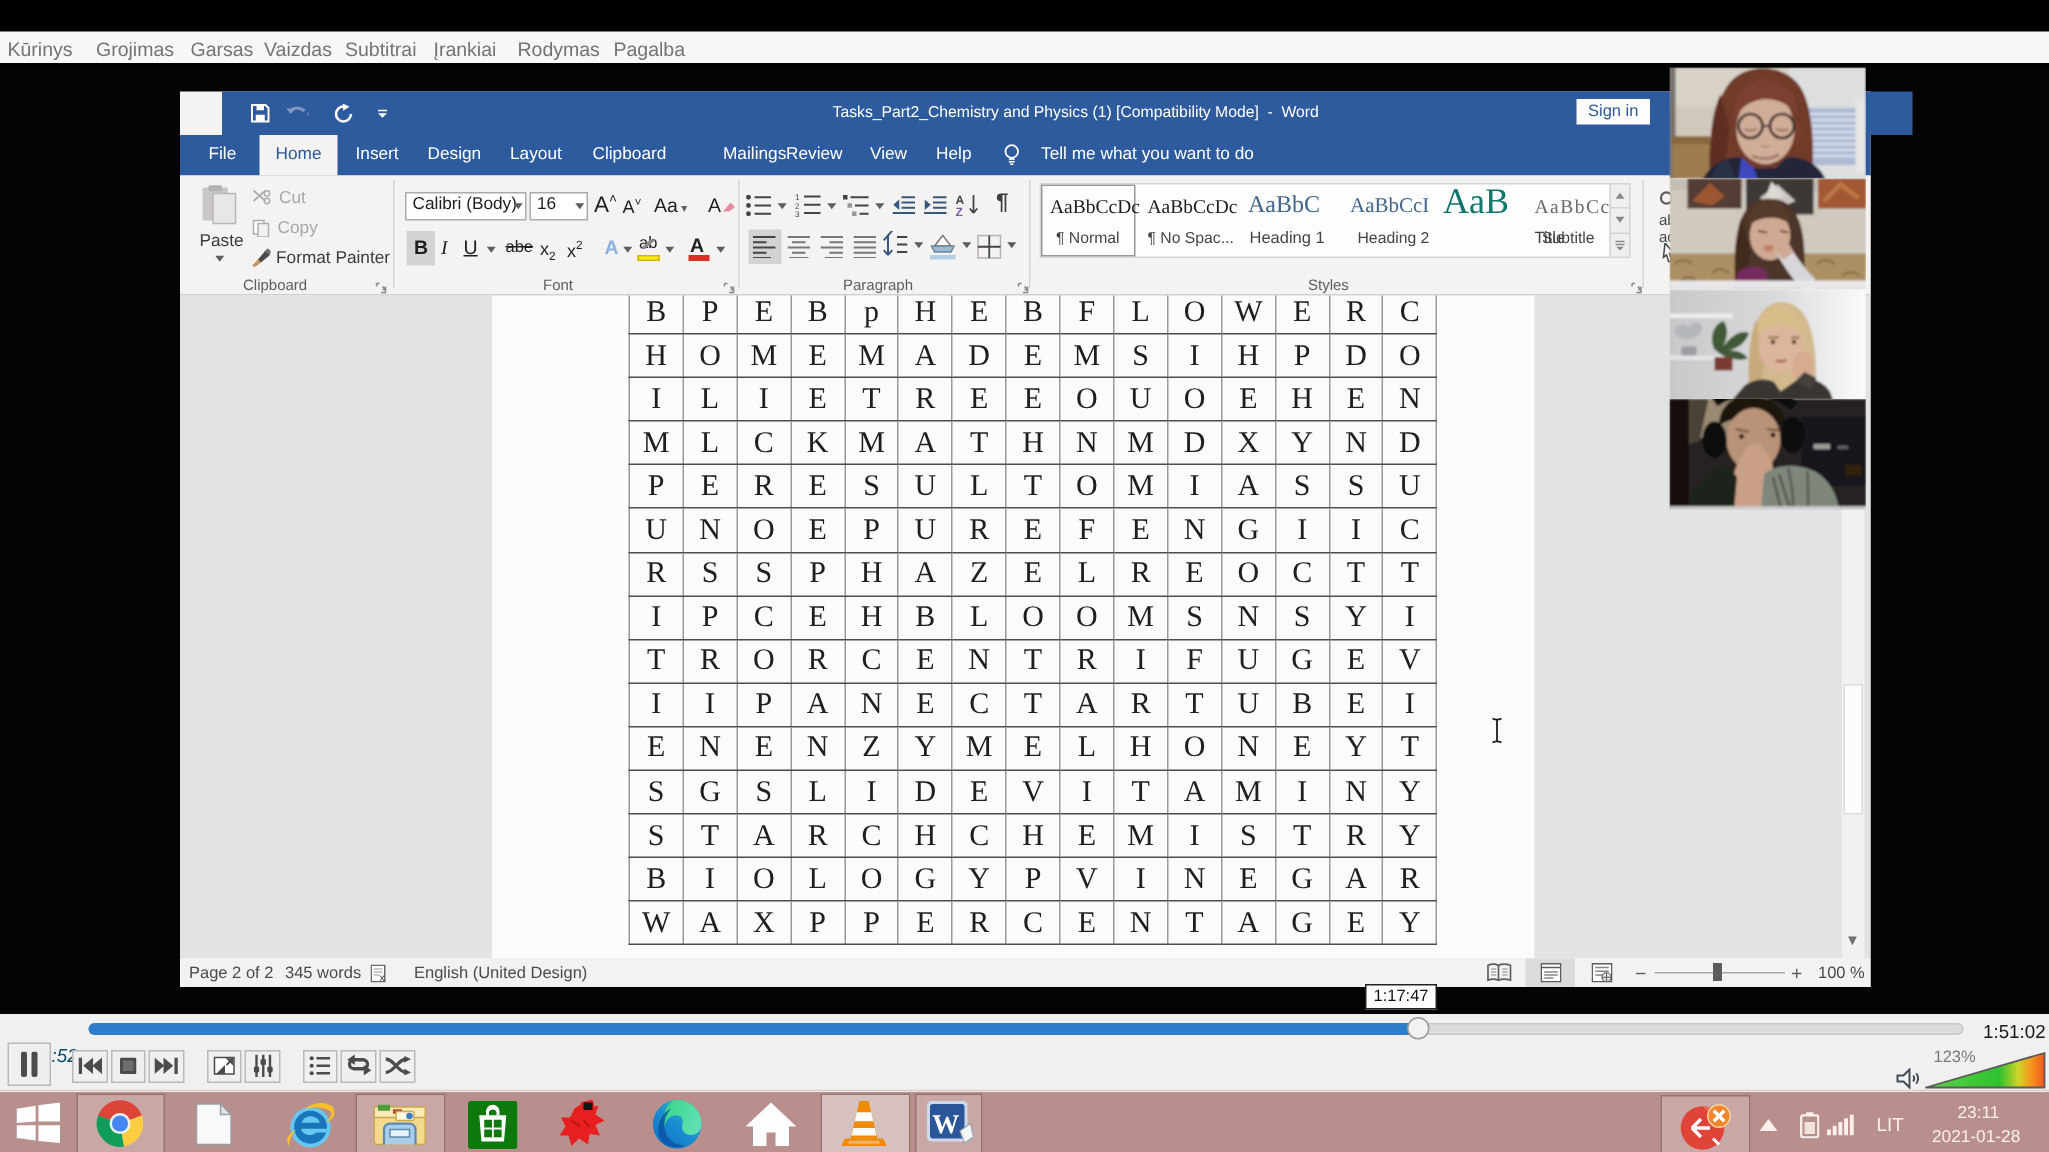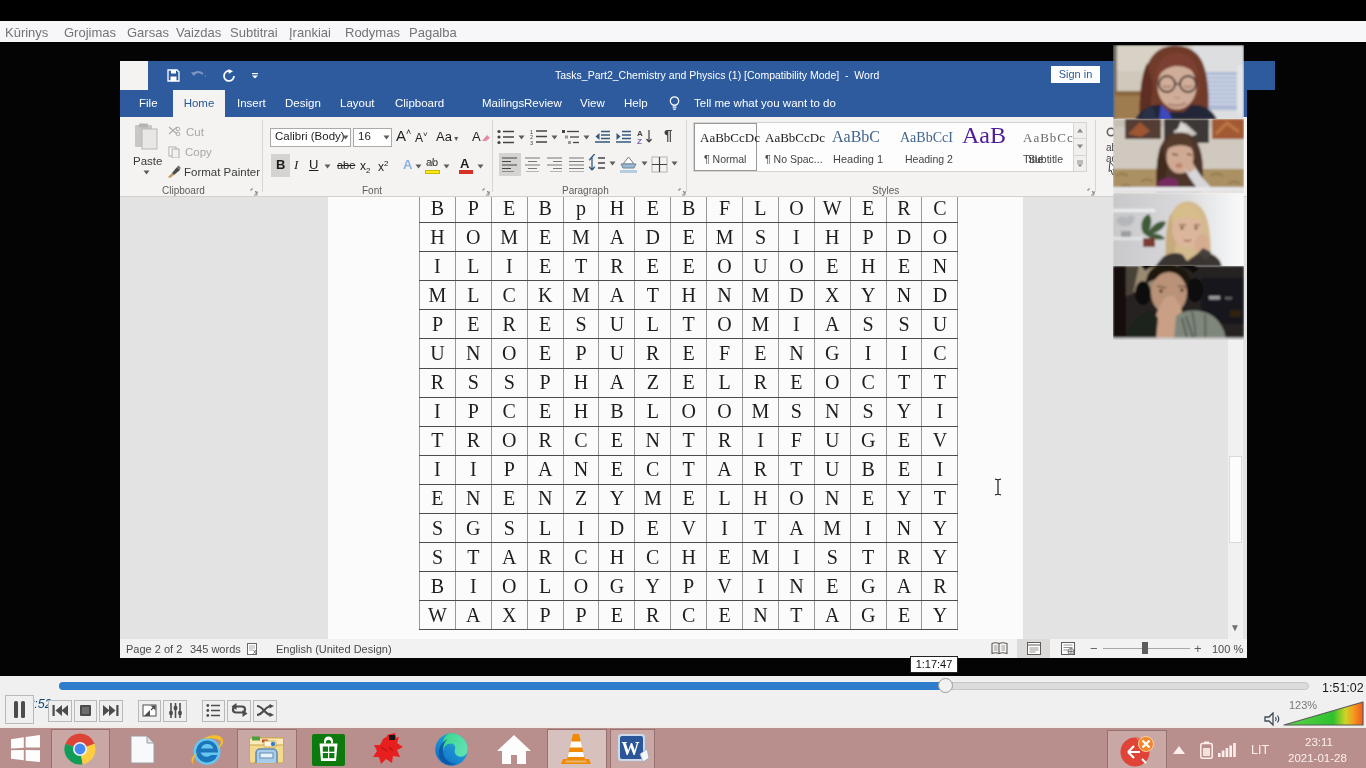--- a/index.html
+++ b/index.html
@@ -298,21 +298,21 @@
         <div class="abs" style="left:573px;top:5px;width:381px;height:50px;background:#fdfdfd;border:1px solid #d6d4d2"></div>
         <div class="abs" style="left:574px;top:6px;width:63px;height:48px;background:#fdfdfd;border:1px solid #9a9896"></div>
         <div class="abs" style="left:580px;top:13px;font-size:13px;font-family:'Liberation Serif',serif;color:#1c1c1c">AaBbCcDc</div>
         <div class="abs" style="left:584px;top:36px;font-size:10.5px;color:#444">¶ Normal</div>
         <div class="abs" style="left:645px;top:13px;font-size:13px;font-family:'Liberation Serif',serif;color:#1c1c1c">AaBbCcDc</div>
         <div class="abs" style="left:645px;top:36px;font-size:10.5px;color:#444">¶ No Spac...</div>
         <div class="abs" style="left:712px;top:11px;font-size:16px;font-family:'Liberation Serif',serif;color:#41668c">AaBbC</div>
         <div class="abs" style="left:713px;top:36px;font-size:11px;color:#444">Heading 1</div>
         <div class="abs" style="left:780px;top:13px;font-size:14px;font-family:'Liberation Serif',serif;color:#41668c">AaBbCcI</div>
         <div class="abs" style="left:785px;top:36px;font-size:10.5px;color:#444">Heading 2</div>
-        <div class="abs" style="left:842px;top:5px;font-size:24px;font-family:'Liberation Serif',serif;color:#4c1d95">AaB</div>
+        <div class="abs" style="left:842px;top:5px;font-size:24px;font-family:'Liberation Serif',serif;color:#0f766e">AaB</div>
         <div class="abs" style="left:903px;top:36px;font-size:11px;color:#444">Title</div>
         <div class="abs" style="left:903px;top:13px;font-size:13px;font-family:'Liberation Serif',serif;color:#6a6a6a;letter-spacing:1px">AaBbCcE</div>
         <div class="abs" style="left:908px;top:36px;font-size:10.5px;color:#444">Subtitle</div>
         <div class="abs" style="left:953px;top:5px;width:14px;height:50px;background:#f0efee;border:1px solid #d6d4d2"></div>
         <div class="abs" style="left:953px;top:21px;width:14px;height:1px;background:#d6d4d2"></div>
         <div class="abs" style="left:953px;top:38px;width:14px;height:1px;background:#d6d4d2"></div>
         <svg class="abs" style="left:956px;top:11px" width="8" height="5" viewBox="0 0 8 5">
             <path d="M1 4.5L4 0.5L7 4.5z" fill="#8a8886"></path>
           </svg>
         <svg class="abs" style="left:956px;top:27px" width="8" height="5" viewBox="0 0 8 5">

